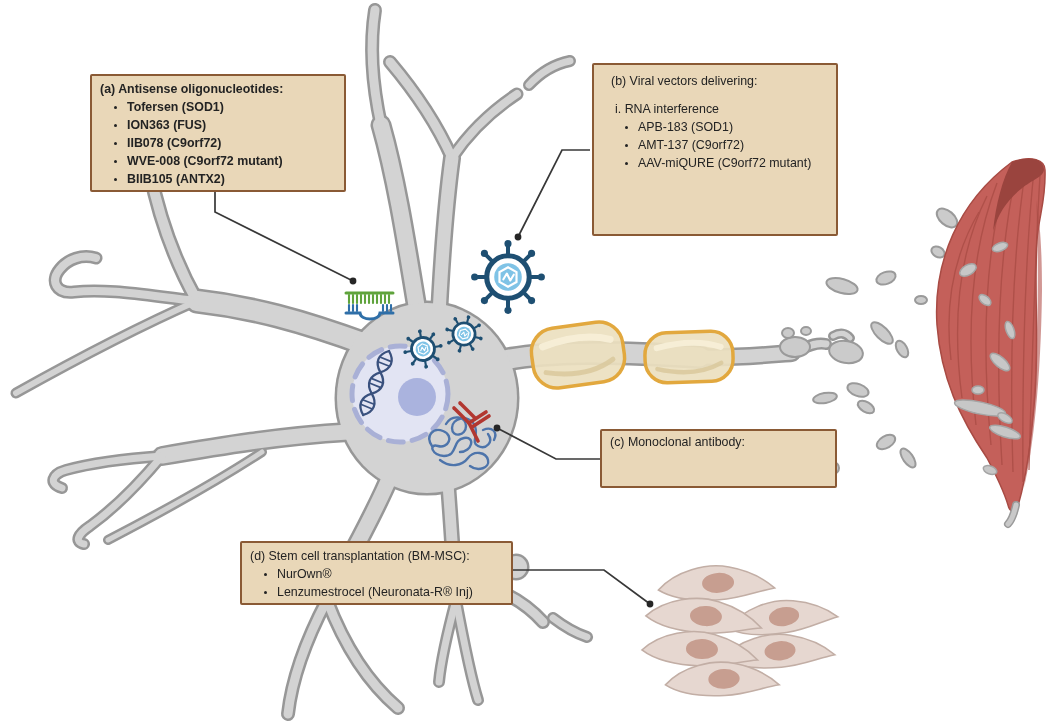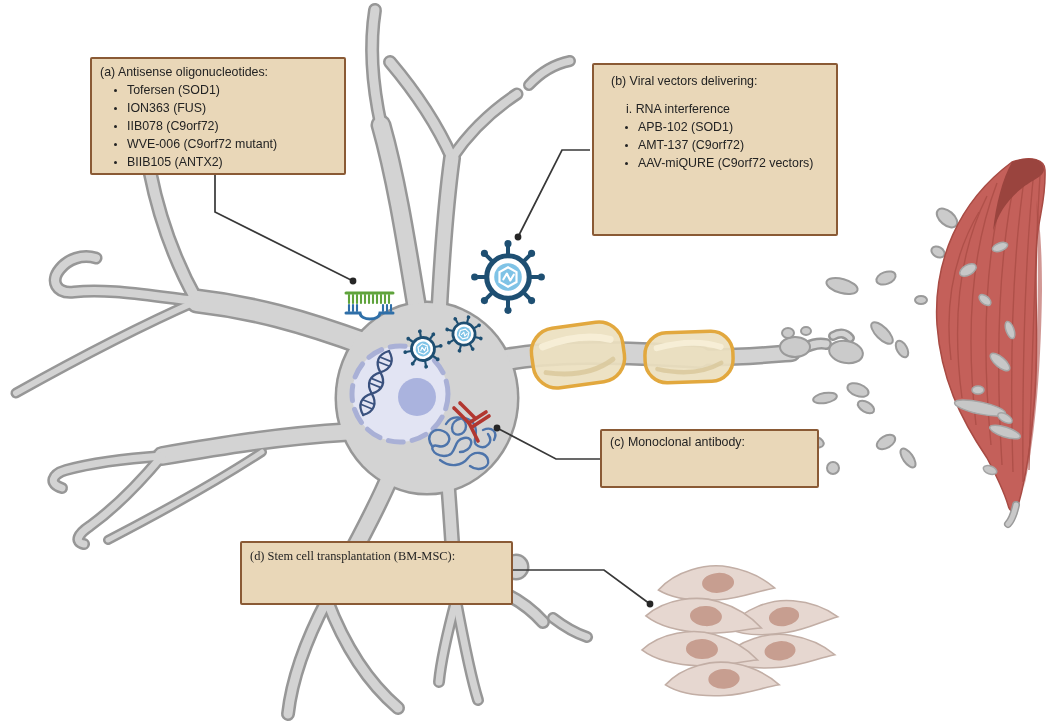--- a/index.html
+++ b/index.html
@@ -3,28 +3,28 @@
 <meta charset="utf-8">
 <style>
   html,body{margin:0;padding:0;background:#ffffff;}
   .stage{position:relative;width:1051px;height:725px;background:#ffffff;overflow:hidden;
          font-family:"Liberation Sans", sans-serif;color:#1f1f1f;}
   .stage svg{position:absolute;left:0;top:0;}
   .note{position:absolute;background:#e9d7b8;border:2.5px solid #8a5a35;border-radius:2px;
         box-sizing:border-box;font-size:12.4px;line-height:18px;font-weight:500;color:#232323;
         padding:4px 8px 4px 8px;}
   .note .title{white-space:nowrap;}
-  .note .sec-head{white-space:nowrap;margin-top:10px;padding-left:4px;margin-left:11px;}
+  .note .sec-head{white-space:nowrap;margin-top:10px;padding-left:4px;}
   .note ul{margin:0;padding-left:27px;list-style:disc;}
   .note li{white-space:nowrap;}
   .note li::marker{font-size:10px;color:#232323;}
-  #box-a{left:90px;top:57px;width:256px;height:118px;}
+  #box-a{left:90px;top:74px;width:256px;height:118px;font-weight:bold;}
   #box-b{left:592px;top:63px;width:246px;height:173px;padding-top:7px;padding-left:17px;}
-  #box-c{left:600px;top:429px;width:219px;height:59px;padding-top:2px;}
-  #box-d{left:240px;top:541px;width:273px;height:64px;font-family:Liberation Serif, serif;}
+  #box-c{left:600px;top:429px;width:237px;height:59px;padding-top:2px;}
+  #box-d{left:240px;top:541px;width:273px;height:64px;}
 </style>
 </head>
 <body>
 
 <div class="stage">
 
 <svg width="1051" height="725" viewBox="0 0 1051 725">
 
   <g stroke="#979797" fill="none" stroke-linecap="round" stroke-linejoin="round">
     <path d="M423,345 C408,255 398,185 381,125" stroke-width="21"></path>
@@ -274,36 +274,40 @@
         <circle cx="650" cy="604" r="3.4"></circle>
   </g>
 </svg>
 
 <div class="note" id="box-a">
   <div class="title">(a)  Antisense oligonucleotides:</div>
   <ul>
     <li>Tofersen (SOD1)</li>
     <li>ION363 (FUS)</li>
     <li>IIB078 (C9orf72)</li>
-    <li>WVE-006 (C9orf72 mutant)</li>
+    <li>WVE-008 (C9orf72 mutant)</li>
     <li>BIIB105 (ANTX2)</li>
   </ul>
 </div>
 
 <div class="note" id="box-b">
   <div class="title">(b) Viral vectors delivering:</div>
   <div class="sec-head">i.  RNA interference</div>
   <ul>
-    <li>APB-102 (SOD1)</li>
+    <li>APB-183 (SOD1)</li>
     <li>AMT-137 (C9orf72)</li>
-    <li>AAV-miQURE (C9orf72 vectors)</li>
+    <li>AAV-miQURE (C9orf72 mutant)</li>
   </ul>
 </div>
 
 <div class="note" id="box-c">
   <div class="title">(c) Monoclonal antibody:</div>
 </div>
 
 <div class="note" id="box-d">
   <div class="title">(d) Stem cell transplantation (BM-MSC):</div>
+  <ul>
+    <li>NurOwn®</li>
+    <li>Lenzumestrocel (Neuronata-R® Inj)</li>
+  </ul>
 </div>
 
 </div>
 
 </body></html>

